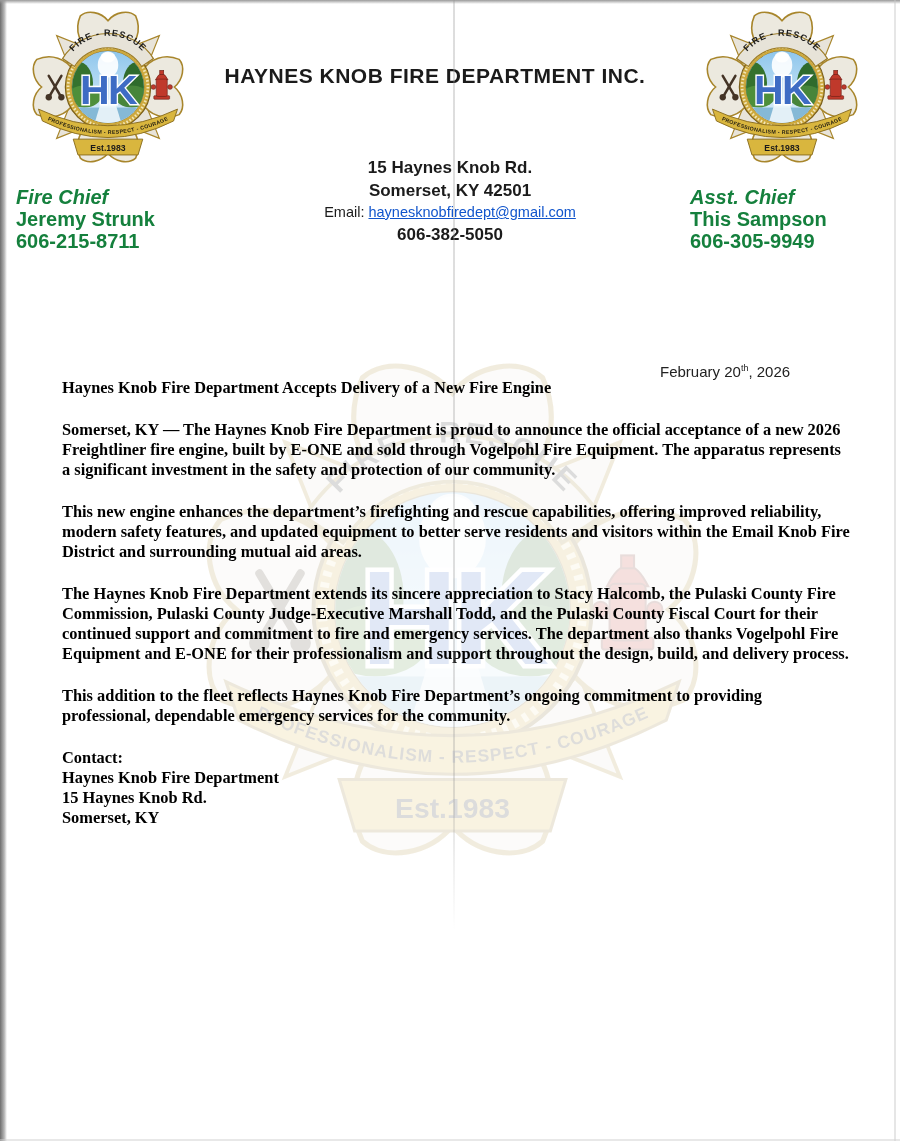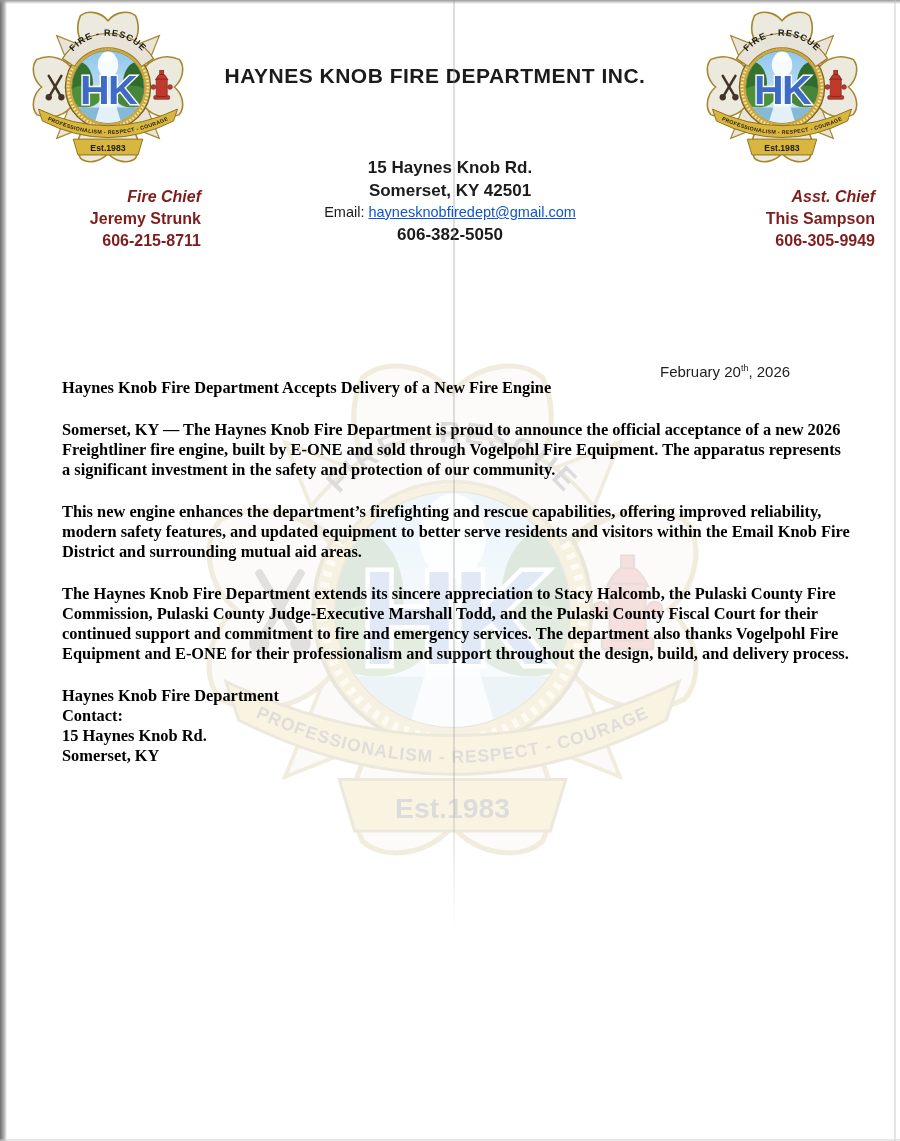--- a/index.html
+++ b/index.html
@@ -27,22 +27,22 @@
   .badge.right{left:703px;}
   .watermark{position:absolute;left:195px;top:352px;width:515px;height:515px;opacity:.15;z-index:1;}
 
   .org-title{position:absolute;left:140px;top:64px;width:590px;text-align:center;
     font-size:21px;font-weight:bold;letter-spacing:.5px;color:#1b1b1b;z-index:3;}
   .addr-block{position:absolute;left:210px;top:156px;width:480px;text-align:center;z-index:3;}
   .addr-line{font-size:17px;font-weight:bold;line-height:23px;color:#1b1b1b;}
   .email-line{font-size:14.5px;line-height:21px;}
   .email-label{font-weight:normal;color:#1b1b1b;}
   .email-link{color:#1155cc;text-decoration:underline;}
-  .officer{position:absolute;top:186px;width:185px;text-align:right;z-index:3;
-    font-size:16px;font-weight:bold;line-height:22px;color:#7f1d1d;}
+  .officer{position:absolute;top:186px;width:185px;text-align:left;z-index:3;
+    font-size:20px;font-weight:bold;line-height:22px;color:#15803d;}
   .officer.left{left:16px;}
   .officer.right{left:690px;}
   .officer .o-title{font-style:italic;}
 
   .date-line{position:absolute;left:660px;top:324px;width:220px;font-size:15px;color:#222;z-index:3;margin-top:39px;}
   .date-line sup{font-size:9px;}
 
   
   .letter-body{position:absolute;left:62px;top:378px;width:790px;z-index:3;
     font-family:"Liberation Serif",serif;font-weight:bold;
@@ -168,23 +168,24 @@
     <div>606-305-9949</div>
   </div>
 
   <div class="date-line"><span>February 20</span><sup>th</sup><span>, 2026</span></div>
 
   <div class="letter-body">
     <div class="headline">Haynes Knob Fire Department Accepts Delivery of a New Fire Engine</div>
     <p>Somerset, KY — The Haynes Knob Fire Department is proud to announce the official acceptance of a new 2026 Freightliner fire engine, built by E-ONE and sold through Vogelpohl Fire Equipment. The apparatus represents a significant investment in the safety and protection of our community.</p>
     <p>This new engine enhances the department’s firefighting and rescue capabilities, offering improved reliability, modern safety features, and updated equipment to better serve residents and visitors within the Email Knob Fire District and surrounding mutual aid areas.</p>
     <p>The Haynes Knob Fire Department extends its sincere appreciation to Stacy Halcomb, the Pulaski County Fire Commission, Pulaski County Judge-Executive Marshall Todd, and the Pulaski County Fiscal Court for their continued support and commitment to fire and emergency services. The department also thanks Vogelpohl Fire Equipment and E-ONE for their professionalism and support throughout the design, build, and delivery process.</p>
+    <p>This addition to the fleet reflects Haynes Knob Fire Department’s ongoing commitment to providing professional, dependable emergency services for the community.</p>
     <div class="contact-block">
+      <div>Contact:</div>
       <div>Haynes Knob Fire Department</div>
-      <div>Contact:</div>
       <div>15 Haynes Knob Rd.</div>
       <div>Somerset, KY</div>
     </div>
   </div>
 
   <div class="fold-line"></div>
   <div class="edge-left"></div>
   <div class="edge-top"></div>
   <div class="edge-right"></div>
   <div class="edge-bottom"></div>

